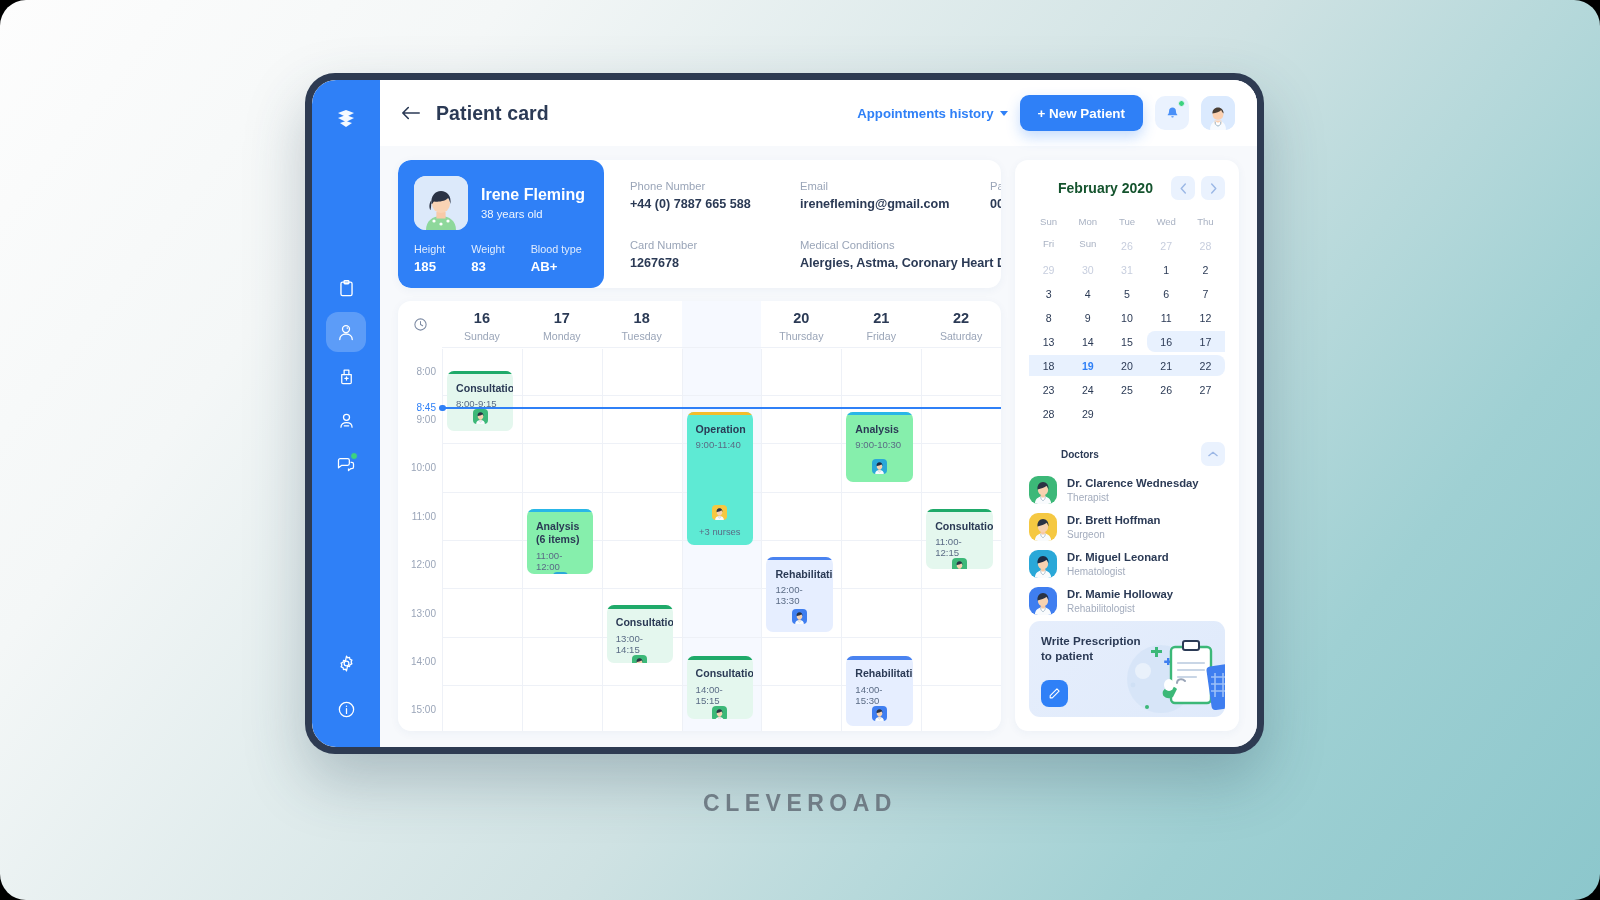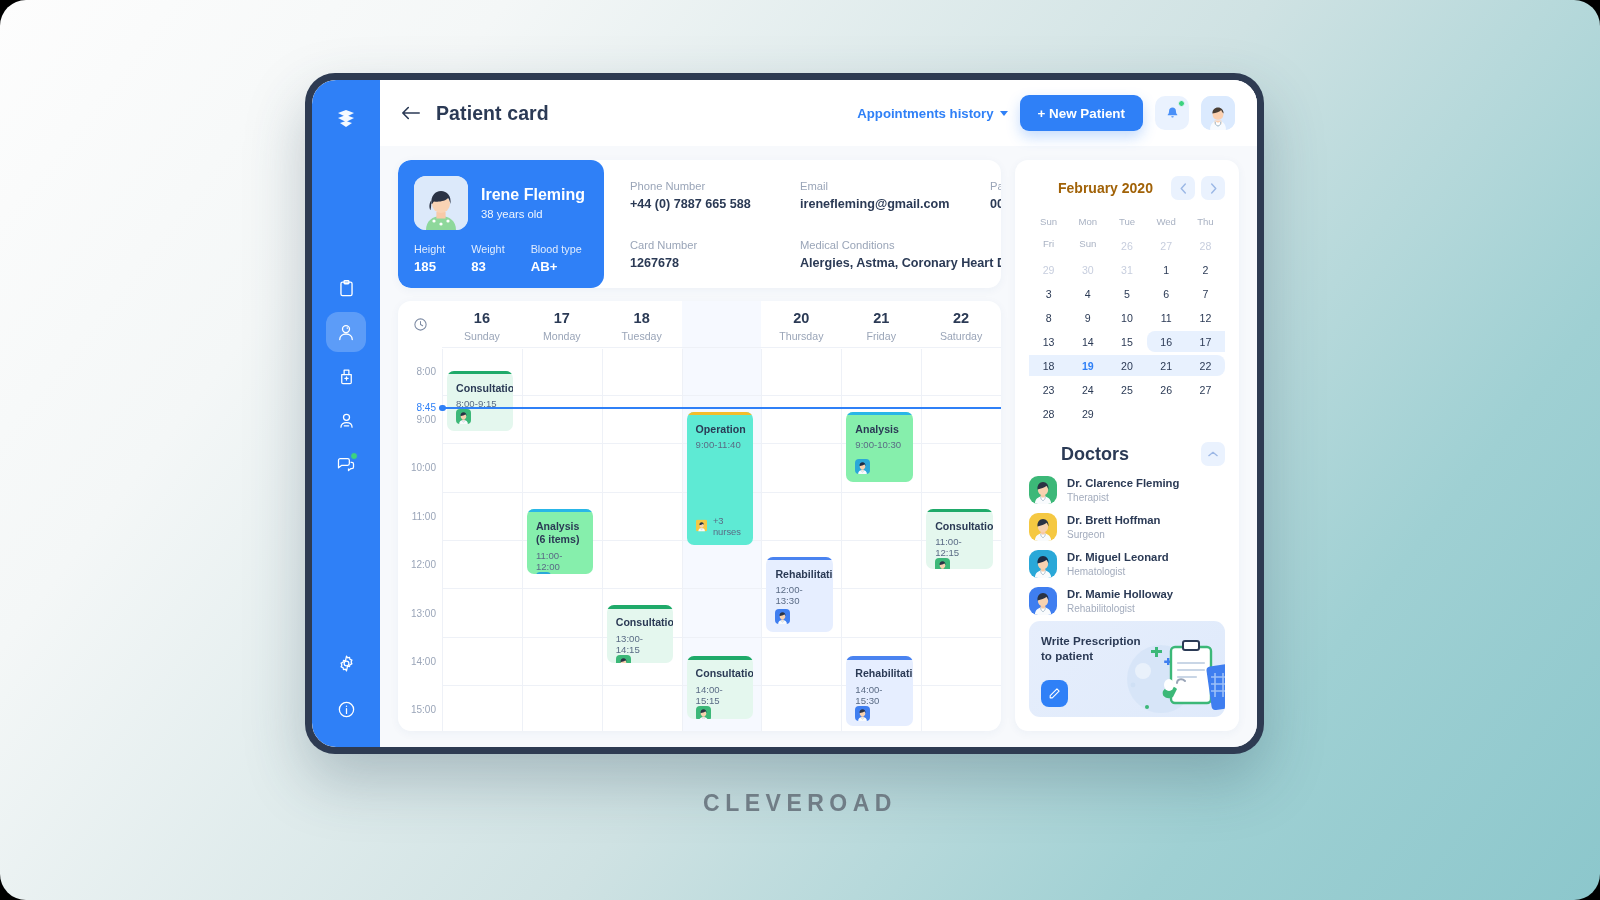--- a/index.html
+++ b/index.html
@@ -166,21 +166,21 @@
   .nowdot { position: absolute; left: -3px; top: -2.5px; width: 6.5px; height: 6.5px; border-radius: 50%; background: #2f80f7; }
 
   .event {
     position: absolute; border-radius: 7px; overflow: hidden;
     padding: 9px 9px 8px 9px; z-index: 4;
     display: flex; flex-direction: column;
   }
   .event .ebar { position: absolute; left: 0; right: 0; top: 0; height: 3.5px; border-radius: 7px 7px 0 0; }
   .event .etitle { font-size: 10.6px; font-weight: 700; color: #2b3a55; line-height: 1.28; margin-top: 2px;}
   .event .etime { font-size: 9.6px; color: #5a6b85; margin-top: 3px; }
-  .event .efoot { margin-top: auto; display: flex; align-items: center; gap: 6px; }
+  .event .efoot { margin-top: auto; display: flex; align-items: center; gap: 6px; flex-direction: column; }
   .ava { width: 15px; height: 15px; border-radius: 4px; overflow: hidden; display:flex; align-items:flex-end; justify-content:center; }
   .enurses { font-size: 9.4px; color: #5a6b85; }
 
   .ev-green { background: #e4f7ee; }
   .ev-green .ebar { background: #1faa6a; }
   .ev-cyan { background: #86efac; }
   .ev-cyan .ebar { background: #29b6e8; }
   .ev-yellow { background: #5eead4; }
   .ev-yellow .ebar { background: #f5bd2b; }
   .ev-blue { background: #e6eeff; }
@@ -189,40 +189,40 @@
   
   .right-col {
     width: 224px; flex: 0 0 224px;
     background: #ffffff; border-radius: 13px;
     padding: 16px 14px 14px 14px;
     display: flex; flex-direction: column;
     box-shadow: 0 2px 10px rgba(45,80,130,.05);
     min-height: 0;
   }
   .cal-head { display: flex; align-items: center; margin-bottom: 13px; }
-  .cal-title { font-size: 14px; font-weight: 700; color: #a16207; padding-left: 29px; }
+  .cal-title { font-size: 14px; font-weight: 700; color: #14532d; padding-left: 29px; }
   .cal-nav { margin-left: auto; display: flex; gap: 6px; }
   .cal-btn {
     width: 24px; height: 24px; border-radius: 7px; background: #eaf2fe;
     display: flex; align-items: center; justify-content: center; cursor: pointer;
   }
   .cal-grid { display: grid; grid-template-columns: repeat(5, 1fr); row-gap: 3px; }
   .cal-dow { font-size: 9.6px; color: #a9b2c3; text-align: center; padding: 3px 0 5px; }
   .cal-cell {
     font-size: 10.6px; color: #2b3a55; text-align: center;
     padding: 4.5px 0; cursor: pointer; position: relative;
   }
   .cal-cell.muted { color: #c7cede; }
   .cal-cell.inweek { background: #e8f1fe; }
   .cal-cell.inweek.first { border-radius: 8px 0 0 8px; }
   .cal-cell.inweek.last { border-radius: 0 8px 8px 0; }
   .cal-cell.sel { color: #2f80f7; font-weight: 700; }
 
   .doctors-head { display:flex; align-items:center; margin: 18px 0 10px; }
-  .doctors-title { font-size: 18px; font-weight: 700; color: #2b3a55; padding-left: 32px; }
+  .doctors-title { font-size: 10px; font-weight: 700; color: #2b3a55; padding-left: 32px; }
   .collapse-btn { margin-left:auto; width:24px;height:24px;border-radius:7px;background:#eaf2fe;display:flex;align-items:center;justify-content:center;cursor:pointer; }
   .doc-list { display: flex; flex-direction: column; gap: 9px; }
   .doc-item { display: flex; align-items: center; gap: 10px; cursor: pointer; }
   .doc-ava { width: 28px; height: 28px; border-radius: 9px; flex: 0 0 28px; overflow:hidden; display:flex; align-items:flex-end; justify-content:center; }
   .doc-name { font-size: 11.3px; font-weight: 700; color: #2b3a55; line-height: 1.2; }
   .doc-role { font-size: 10px; color: #a3acbd; margin-top: 2px; }
 
   .promo {
     margin-top: auto;
     background: linear-gradient(135deg,#e6eefc 0%, #dfeafb 100%);
@@ -749,21 +749,21 @@
     <rect width="24" height="24" fill="#3cb878"></rect>
     <path d="M5 24c0-4.2 3.1-6.6 7-6.6s7 2.4 7 6.6z" fill="#f9fbfd"></path>
     <path d="M10 16.2h4v3h-4z" fill="#f6c9a6"></path>
     <circle cx="12" cy="12" r="4.4" fill="#f8d2b0"></circle>
     <path d="M7.3 11.6c-.5-3.8 1.8-6.4 4.7-6.4s5.2 2.6 4.7 6.4c-.5-1.3-.9-2.5-1.6-3.2-1.6 1.7-5 2.3-7.8 3.2z" fill="#2b3344"></path>
     <path d="M10.4 17.6c.6 1.3 2.6 1.3 3.2 0l1 .5-1 3.2h-3.2l-1-3.2z" fill="#fff"></path>
     <path d="M10.1 17.8c0 1.9.8 3.2 1.9 3.2s1.9-1.3 1.9-3.2" fill="none" stroke="#a9bccb" stroke-width=".8"></path>
   </svg>
                 </span>
     <span>
-      <span class="doc-name" style="display:block">Dr. Clarence Fleming</span>
+      <span class="doc-name" style="display:block">Dr. Clarence Wednesday</span>
       <span class="doc-role" style="display:block">Therapist</span>
     </span>
               </div>
               <div class="doc-item">
                 <span class="doc-ava">
                   <svg width="28" height="28" viewBox="0 0 24 24">
     <rect width="24" height="24" fill="#f5c842"></rect>
     <path d="M5 24c0-4.2 3.1-6.6 7-6.6s7 2.4 7 6.6z" fill="#f9fbfd"></path>
     <path d="M10 16.2h4v3h-4z" fill="#f6c9a6"></path>
     <circle cx="12" cy="12" r="4.4" fill="#f8d2b0"></circle>

